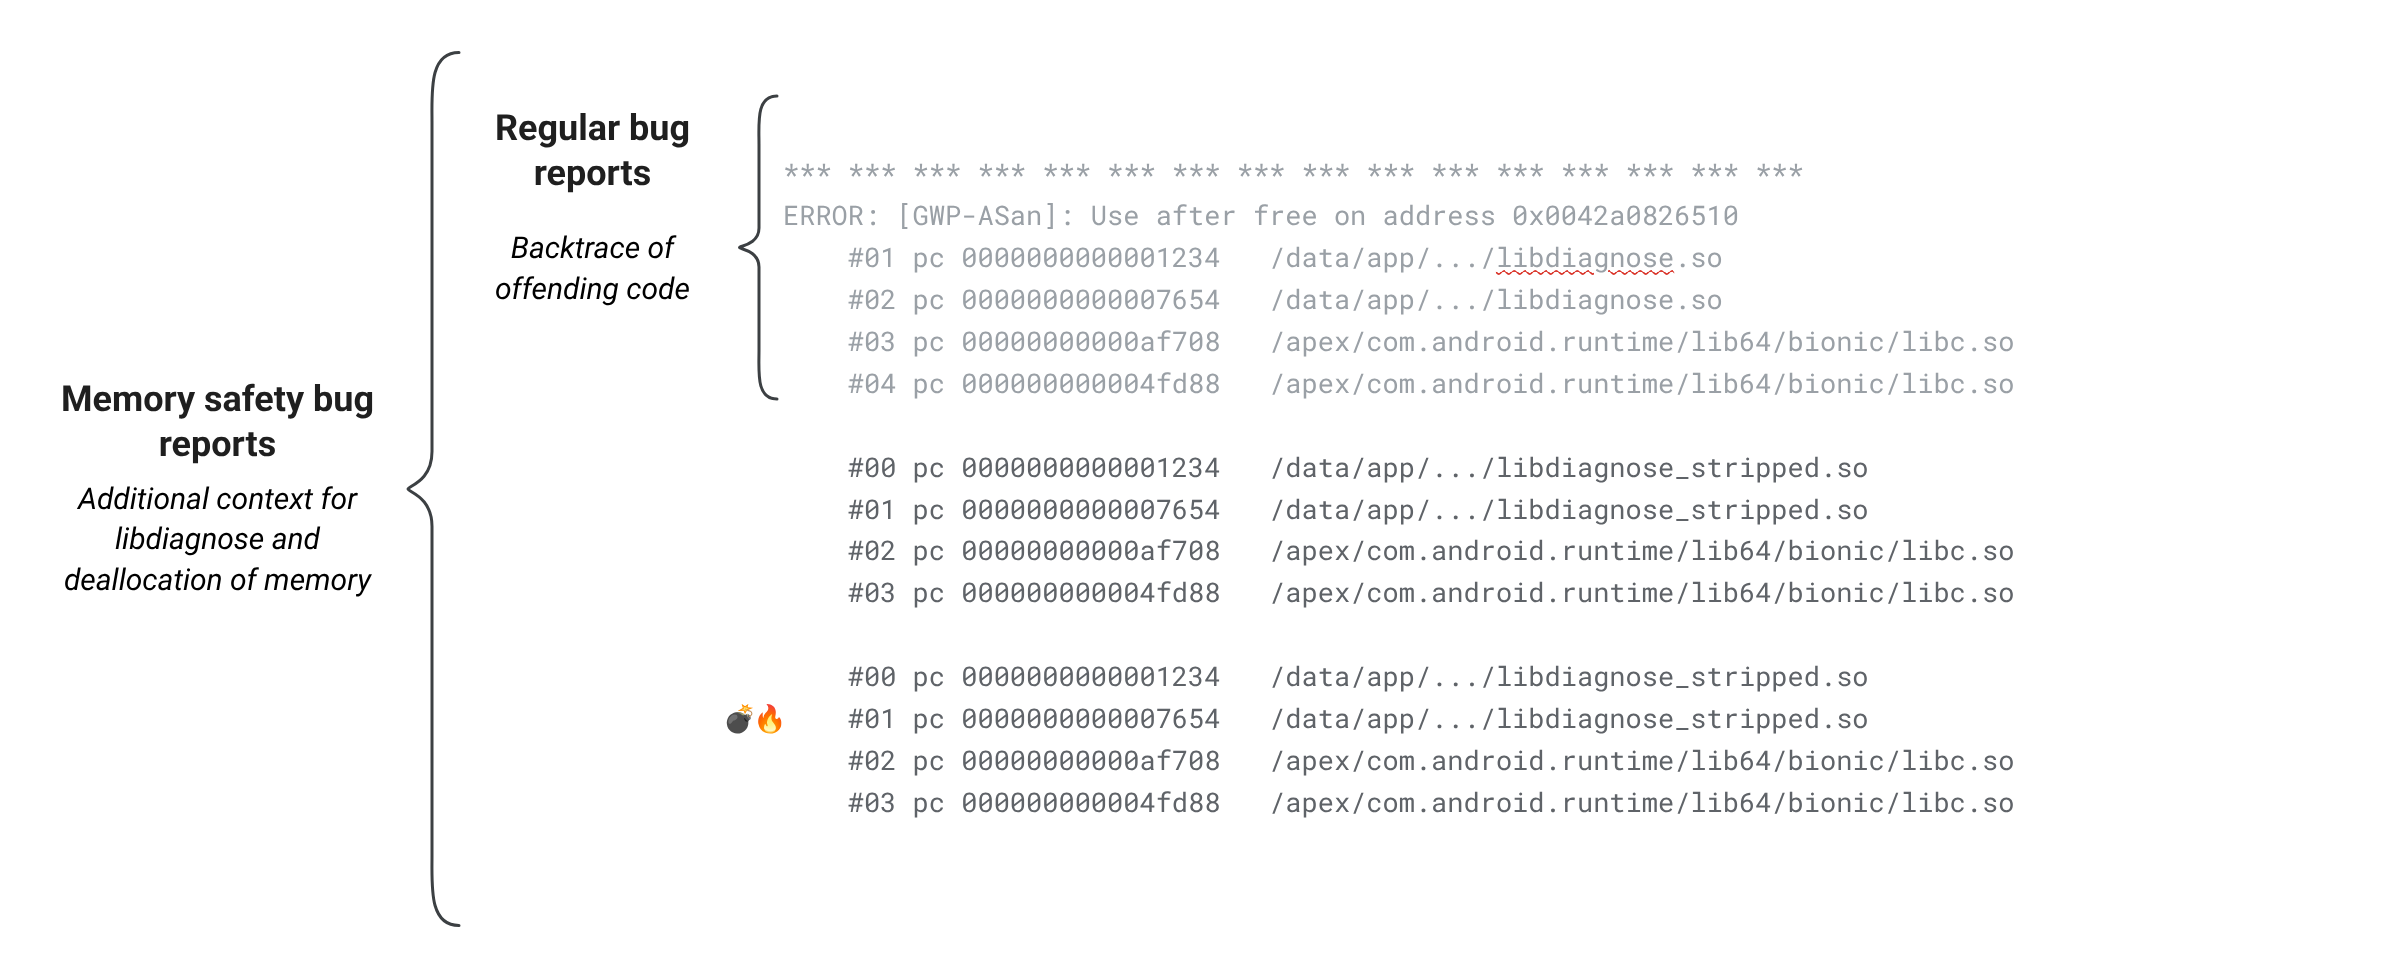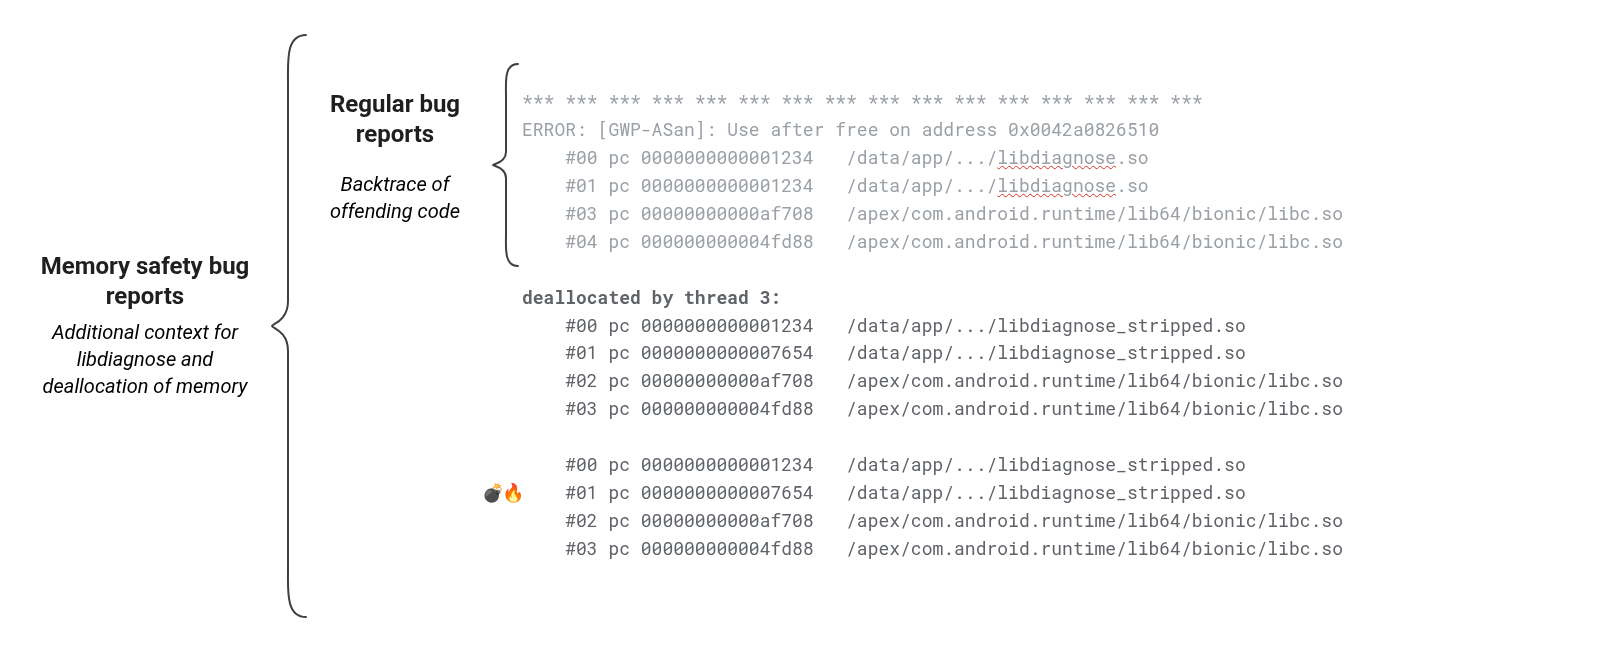--- a/index.html
+++ b/index.html
@@ -24,21 +24,21 @@
   .label-col-1 {
     width: 240px;
     text-align: center;
     padding-right: 10px;
   }
   .label-col-2 {
     width: 180px;
     text-align: center;
     padding-right: 10px;
     align-self: flex-start;
-    margin-top: 69px;
+    margin-top: 50px;
   }
   .code-col {
     flex: 1;
     font-family: "Roboto Mono", ui-monospace, Menlo, Consolas, monospace;
     font-size: 18px;
     line-height: 1.55;
     white-space: nowrap;
     color: #5f6368;
     position: relative;
   }
@@ -148,29 +148,28 @@
   </div>
 
   <div class="code-col">
 
     <div class="code-line stars-row">*** *** *** *** *** *** *** *** *** *** *** *** *** *** *** ***</div>
 
     <div class="code-line light">ERROR: [GWP-ASan]: Use after free on address 0x0042a0826510</div>
 
 
     <div id="bt-rows">
-        <div class="code-line light"><span class="indent"></span>#00 pc 0000000000001234&nbsp;&nbsp;&nbsp;/data/app/.../<span class="wavy">libdiagnose</span>.so</div>
         <div class="code-line light"><span class="indent"></span>#01 pc 0000000000001234&nbsp;&nbsp;&nbsp;/data/app/.../<span class="wavy">libdiagnose</span>.so</div>
+        <div class="code-line light"><span class="indent"></span>#02 pc 0000000000007654&nbsp;&nbsp;&nbsp;/data/app/.../libdiagnose.so</div>
         <div class="code-line light"><span class="indent"></span>#03 pc 00000000000af708&nbsp;&nbsp;&nbsp;/apex/com.android.runtime/lib64/bionic/libc.so</div>
         <div class="code-line light"><span class="indent"></span>#04 pc 000000000004fd88&nbsp;&nbsp;&nbsp;/apex/com.android.runtime/lib64/bionic/libc.so</div>
       </div>
 
     <div class="code-line">&nbsp;</div>
 
-    <div class="code-line bold">deallocated by thread 3:</div>
     <div id="dealloc-rows">
         <div class="code-line text row-wrap"><span><span class="indent"></span>#00 pc 0000000000001234&nbsp;&nbsp;&nbsp;/data/app/.../libdiagnose_stripped.so</span></div>
         <div class="code-line text row-wrap"><span><span class="indent"></span>#01 pc 0000000000007654&nbsp;&nbsp;&nbsp;/data/app/.../libdiagnose_stripped.so</span></div>
         <div class="code-line text row-wrap"><span><span class="indent"></span>#02 pc 00000000000af708&nbsp;&nbsp;&nbsp;/apex/com.android.runtime/lib64/bionic/libc.so</span></div>
         <div class="code-line text row-wrap"><span><span class="indent"></span>#03 pc 000000000004fd88&nbsp;&nbsp;&nbsp;/apex/com.android.runtime/lib64/bionic/libc.so</span></div>
       </div>
 
     <div class="code-line">&nbsp;</div>
 
     <div id="alloc-rows">

